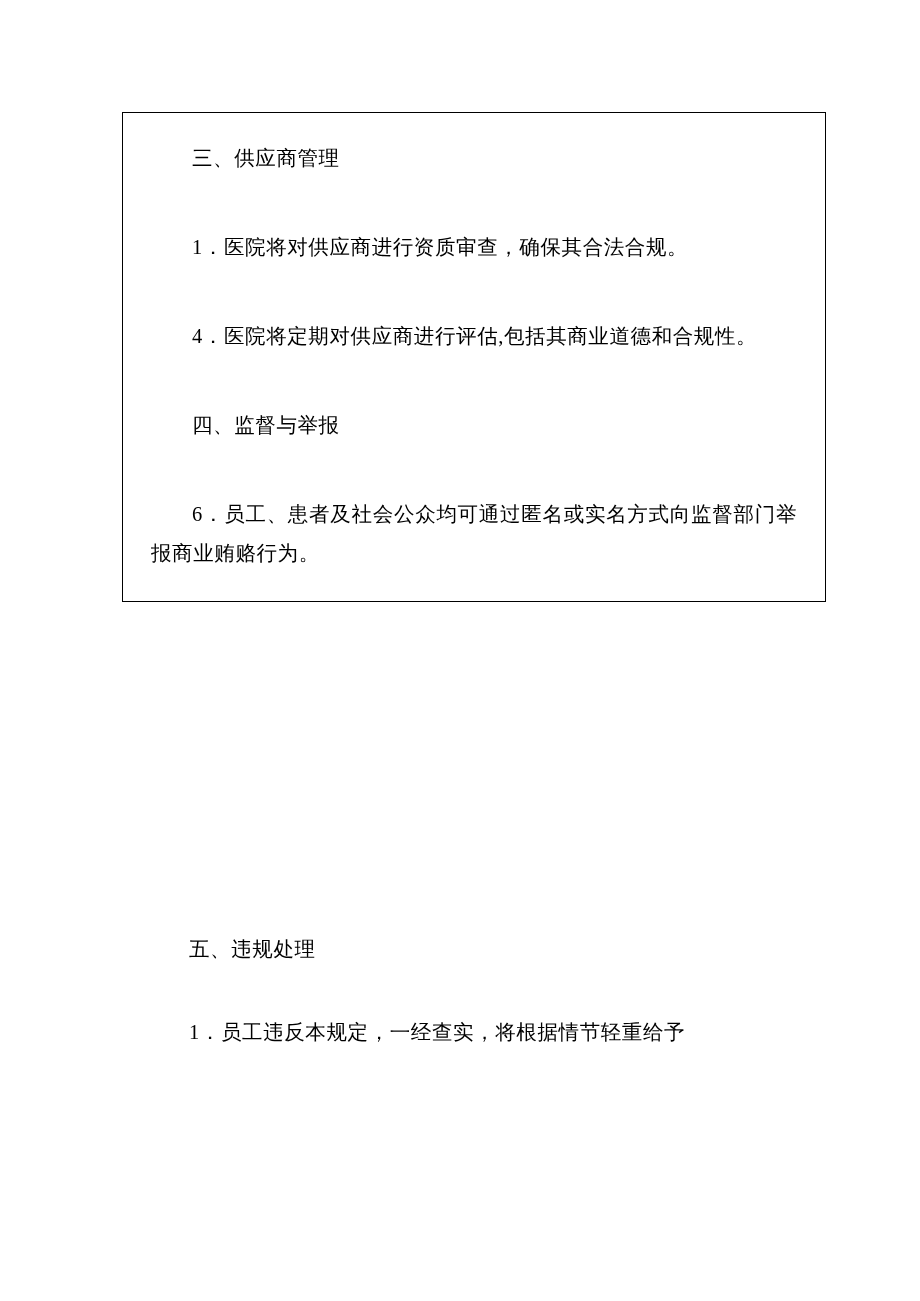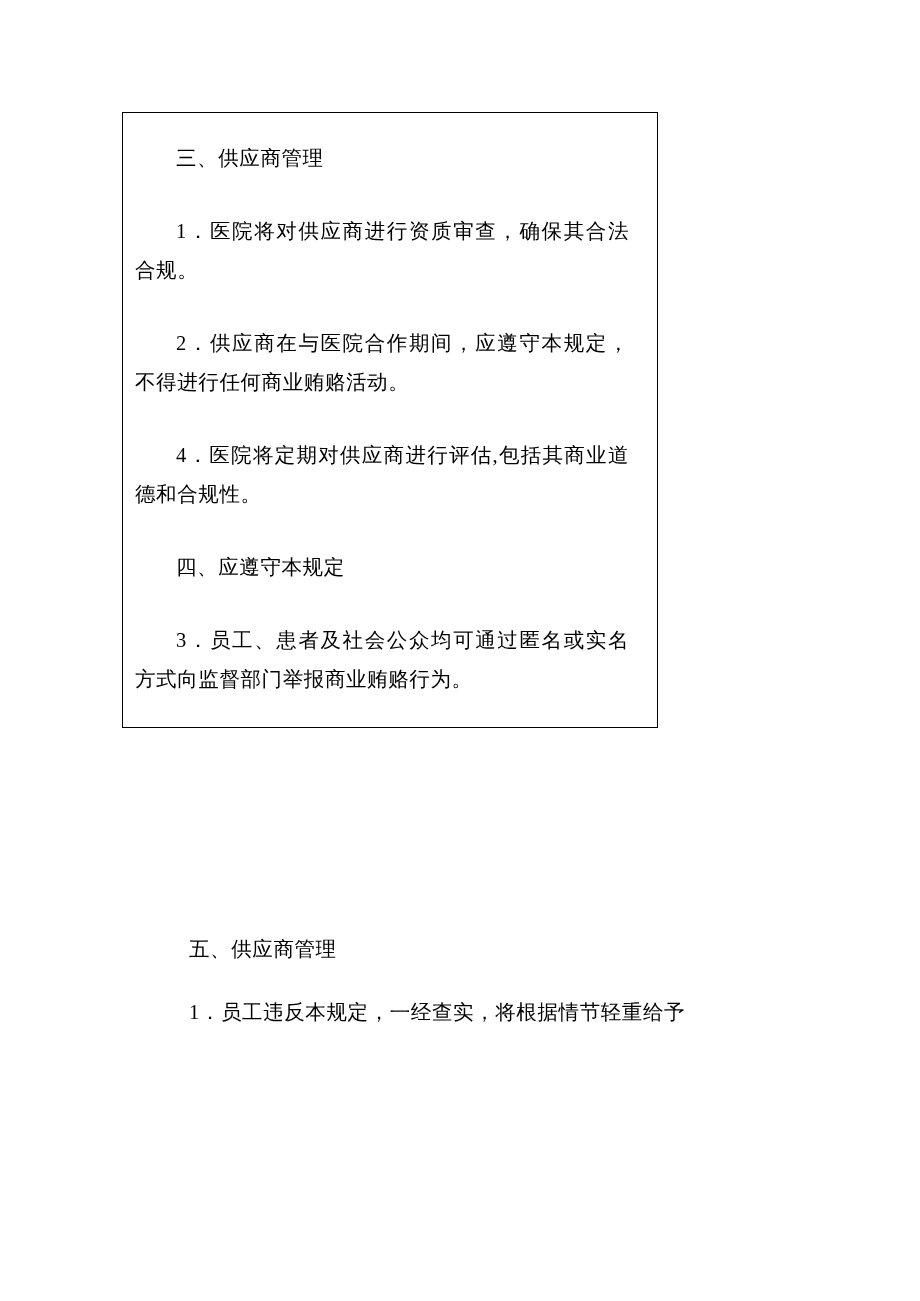--- a/index.html
+++ b/index.html
@@ -18,68 +18,67 @@
   .page {
     position: relative;
     width: 920px;
     height: 1301px;
     box-sizing: border-box;
   }
   .boxed-section {
     position: absolute;
     left: 122px;
     top: 112px;
-    width: 536px;
+    width: 704px;
     box-sizing: border-box;
     border: 1px solid #000000;
-    padding: 26px 28px 28px 12px;
+    padding: 26px 28px 28px 28px;
   }
   .tail-section {
     position: absolute;
     left: 122px;
     top: 930px;
     width: 676px;
     box-sizing: border-box;
     padding: 0 28px 0 26px;
   }
   p.para {
     margin: 0 0 0 0;
     font-size: 20.5px;
     line-height: 39px;
     text-align: justify;
     text-justify: inter-ideograph;
     letter-spacing: 0.6px;
     word-break: break-all;
   }
   p.para + p.para {
-    margin-top: 34px;
+    margin-top: 50px;
   }
   .indent {
     text-indent: 41px;
   }
   .heading {
     text-indent: 41px;
     letter-spacing: 1.2px;
   }
   .tail-section p.para + p.para {
-    margin-top: 24px;
+    margin-top: 44px;
   }
 </style>
 </head>
 <body>
 
 <div class="page">
 
   <div class="boxed-section">
     <p class="para heading">三、供应商管理</p>
     <p class="para indent">1．医院将对供应商进行资质审查，确保其合法合规。</p>
-    <p class="para indent">2．供应商在与医院合作期间，应遵守本规定，不得进行任何商业贿赂活动。</p>
     <p class="para indent">4．医院将定期对供应商进行评估,包括其商业道德和合规性。</p>
-    <p class="para heading">四、应遵守本规定</p>
-    <p class="para indent">3．员工、患者及社会公众均可通过匿名或实名方式向监督部门举报商业贿赂行为。</p>
+    <p class="para heading">四、监督与举报</p>
+    <p class="para indent">6．员工、患者及社会公众均可通过匿名或实名方式向监督部门举报商业贿赂行为。</p>
   </div>
 
   <div class="tail-section">
-    <p class="para heading">五、供应商管理</p>
+    <p class="para heading">五、违规处理</p>
     <p class="para indent">1．员工违反本规定，一经查实，将根据情节轻重给予</p>
   </div>
 
 </div>
 
 </body></html>

